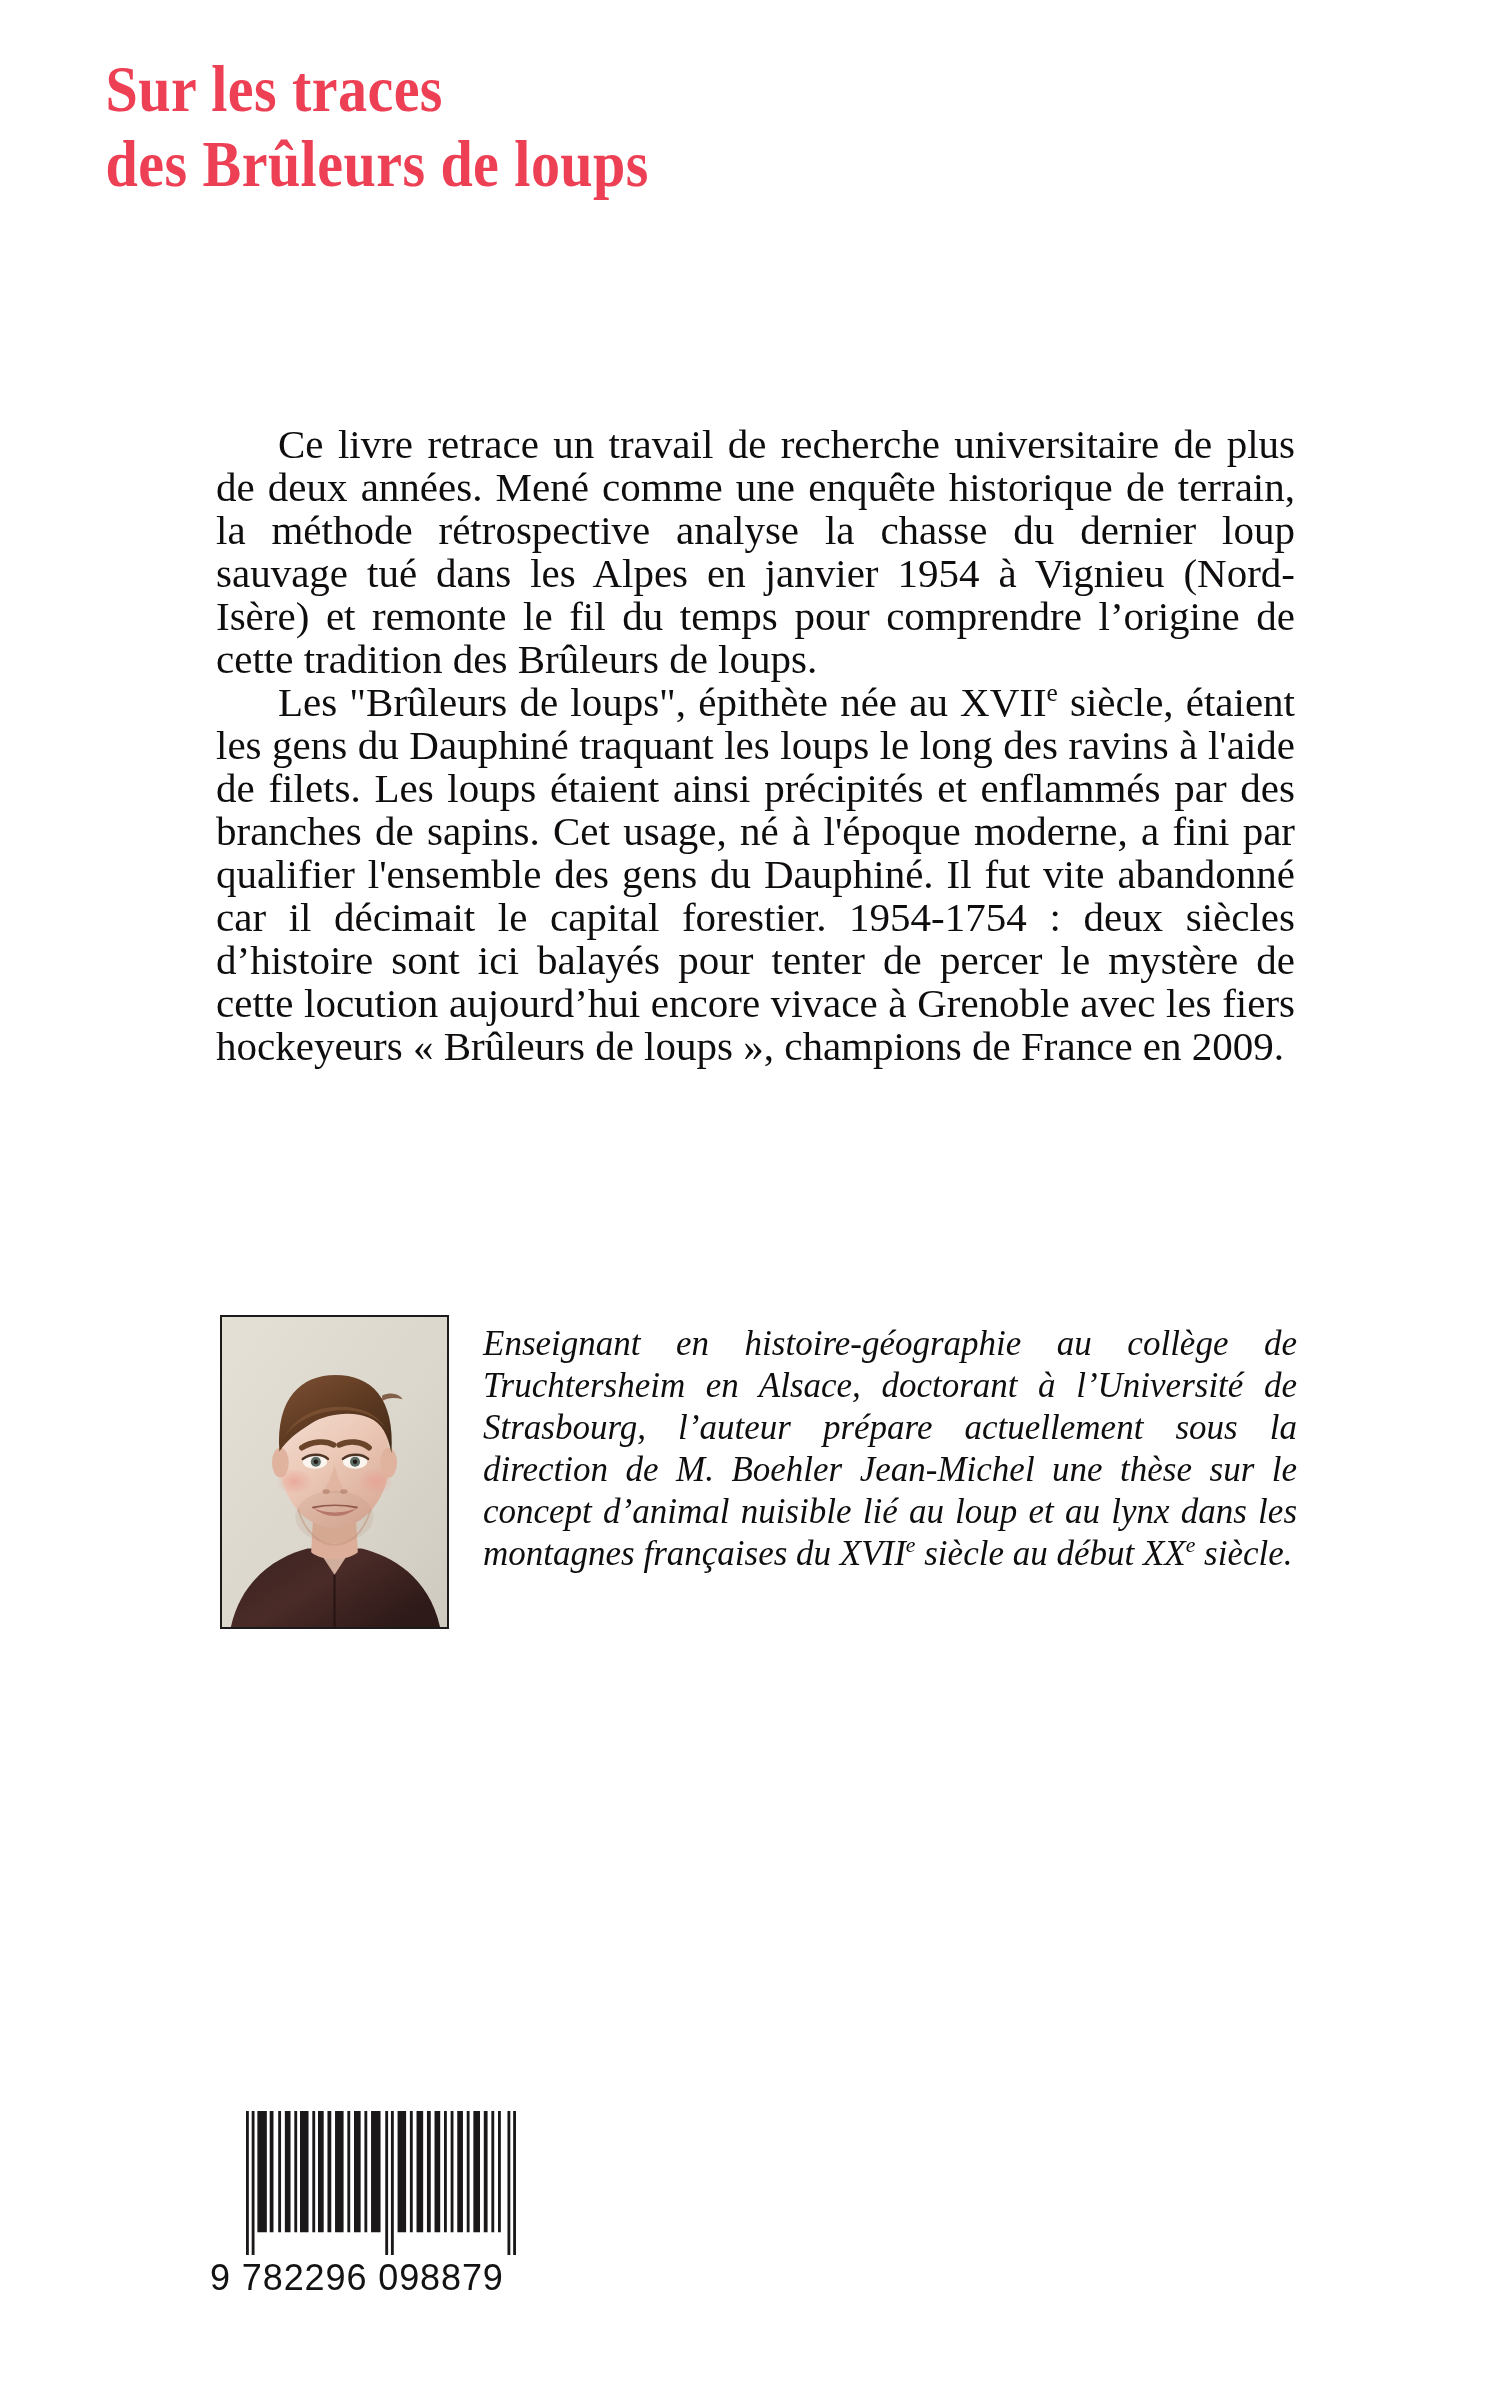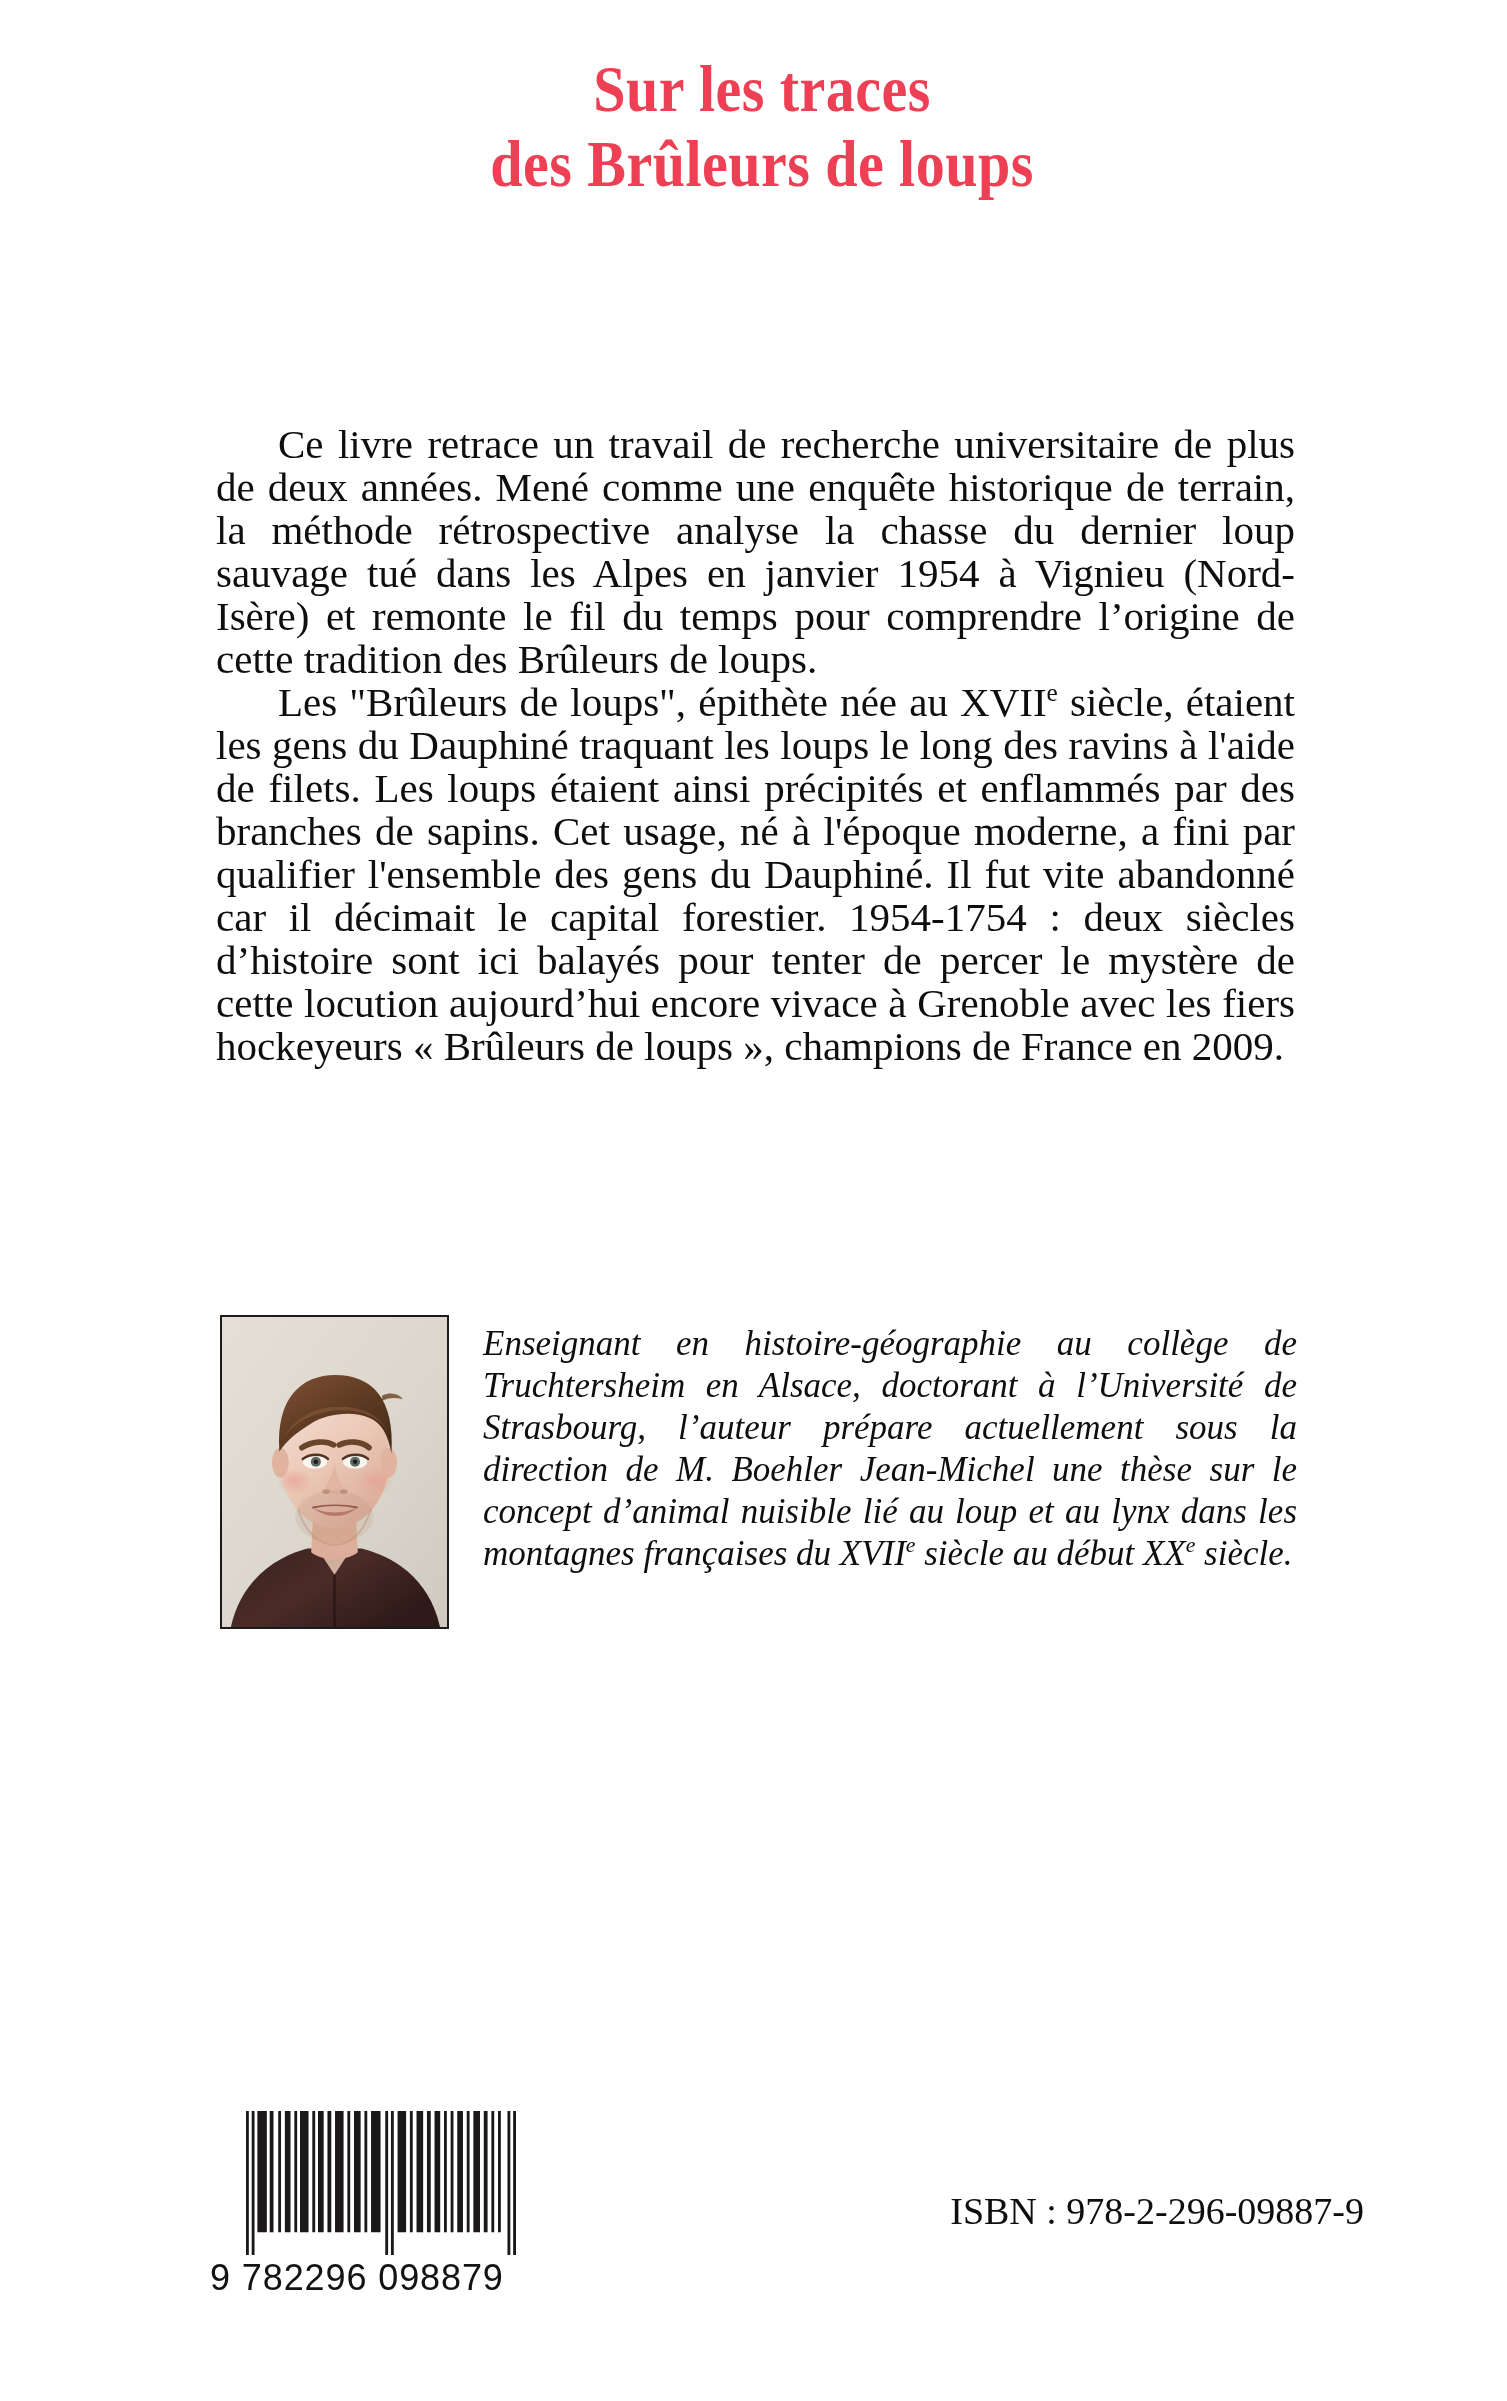--- a/index.html
+++ b/index.html
@@ -23,21 +23,20 @@
     inset: 0;
     background: #ffffff;
   }
 
   
   .title-block {
     position: absolute;
     left: 8px;
     right: 0;
     top: 55px;
-    text-align: center;
     color: #ee4055;
     margin-left: 8px;
   }
   .title-line {
     font-family: "Liberation Serif", "DejaVu Serif", serif;
     font-weight: bold;
     font-size: 66px;
     line-height: 1.02;
     letter-spacing: 0.5px;
     transform: scaleX(0.88);
@@ -285,17 +284,16 @@
         <rect x="304" y="0" width="3" height="128"></rect>
 
         <rect x="314" y="0" width="3" height="152"></rect>
         <rect x="320" y="0" width="3" height="152"></rect>
       </g>
     </svg>
     <span class="barcode-digits">9 782296 098879</span>
   </div>
 
   <div class="isbn-block">
-    <span class="isbn-line">ISBN : 978-2-296-09887-9</span>
   </div>
 
 </div>
 
 
 </body></html>

